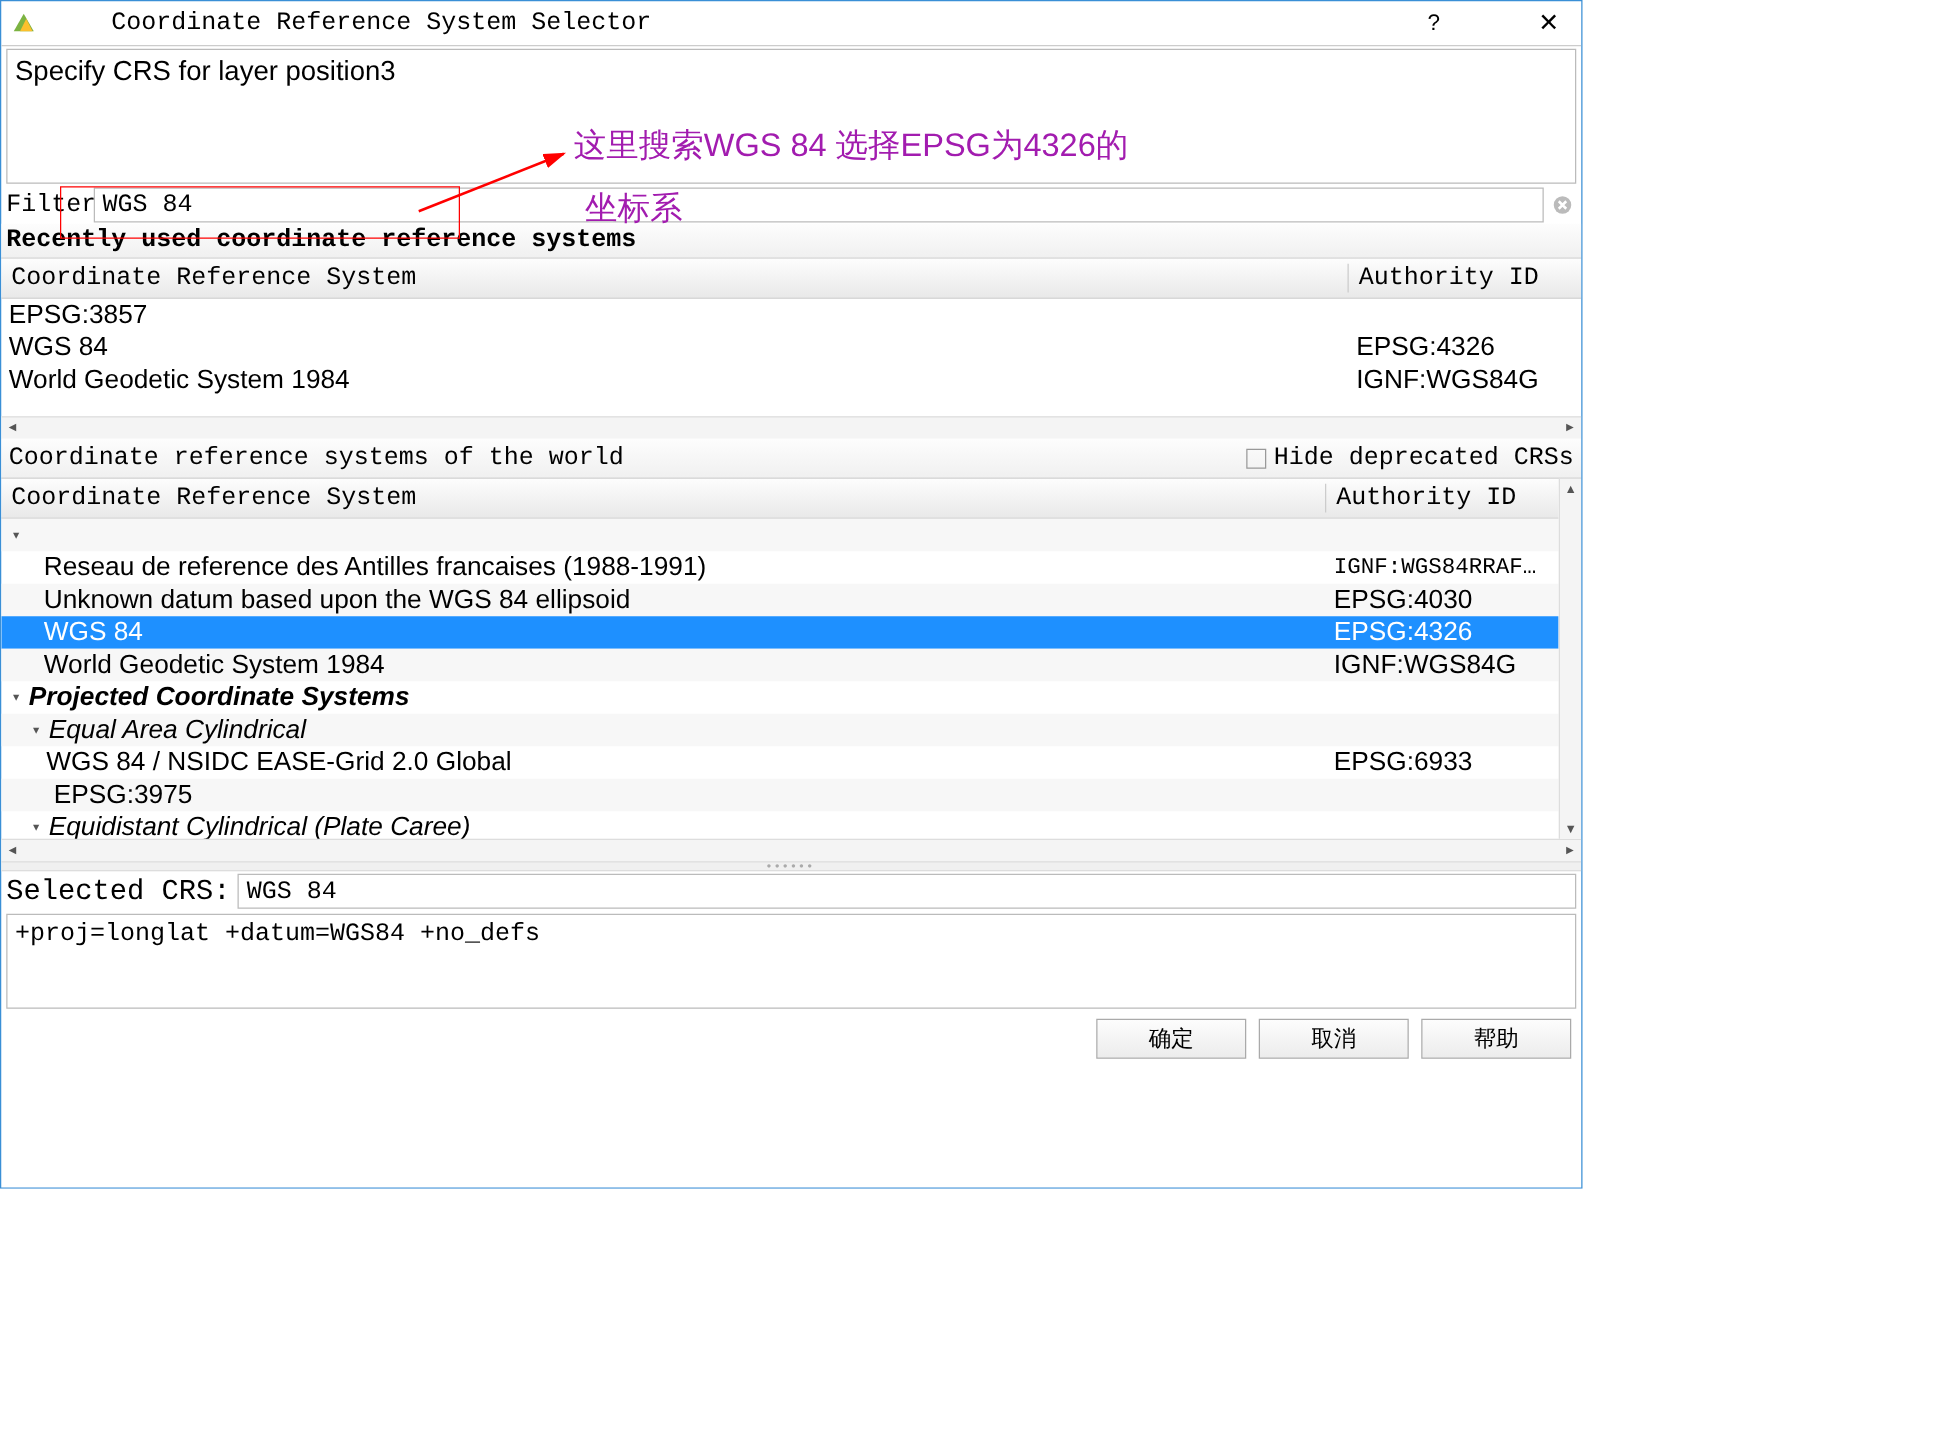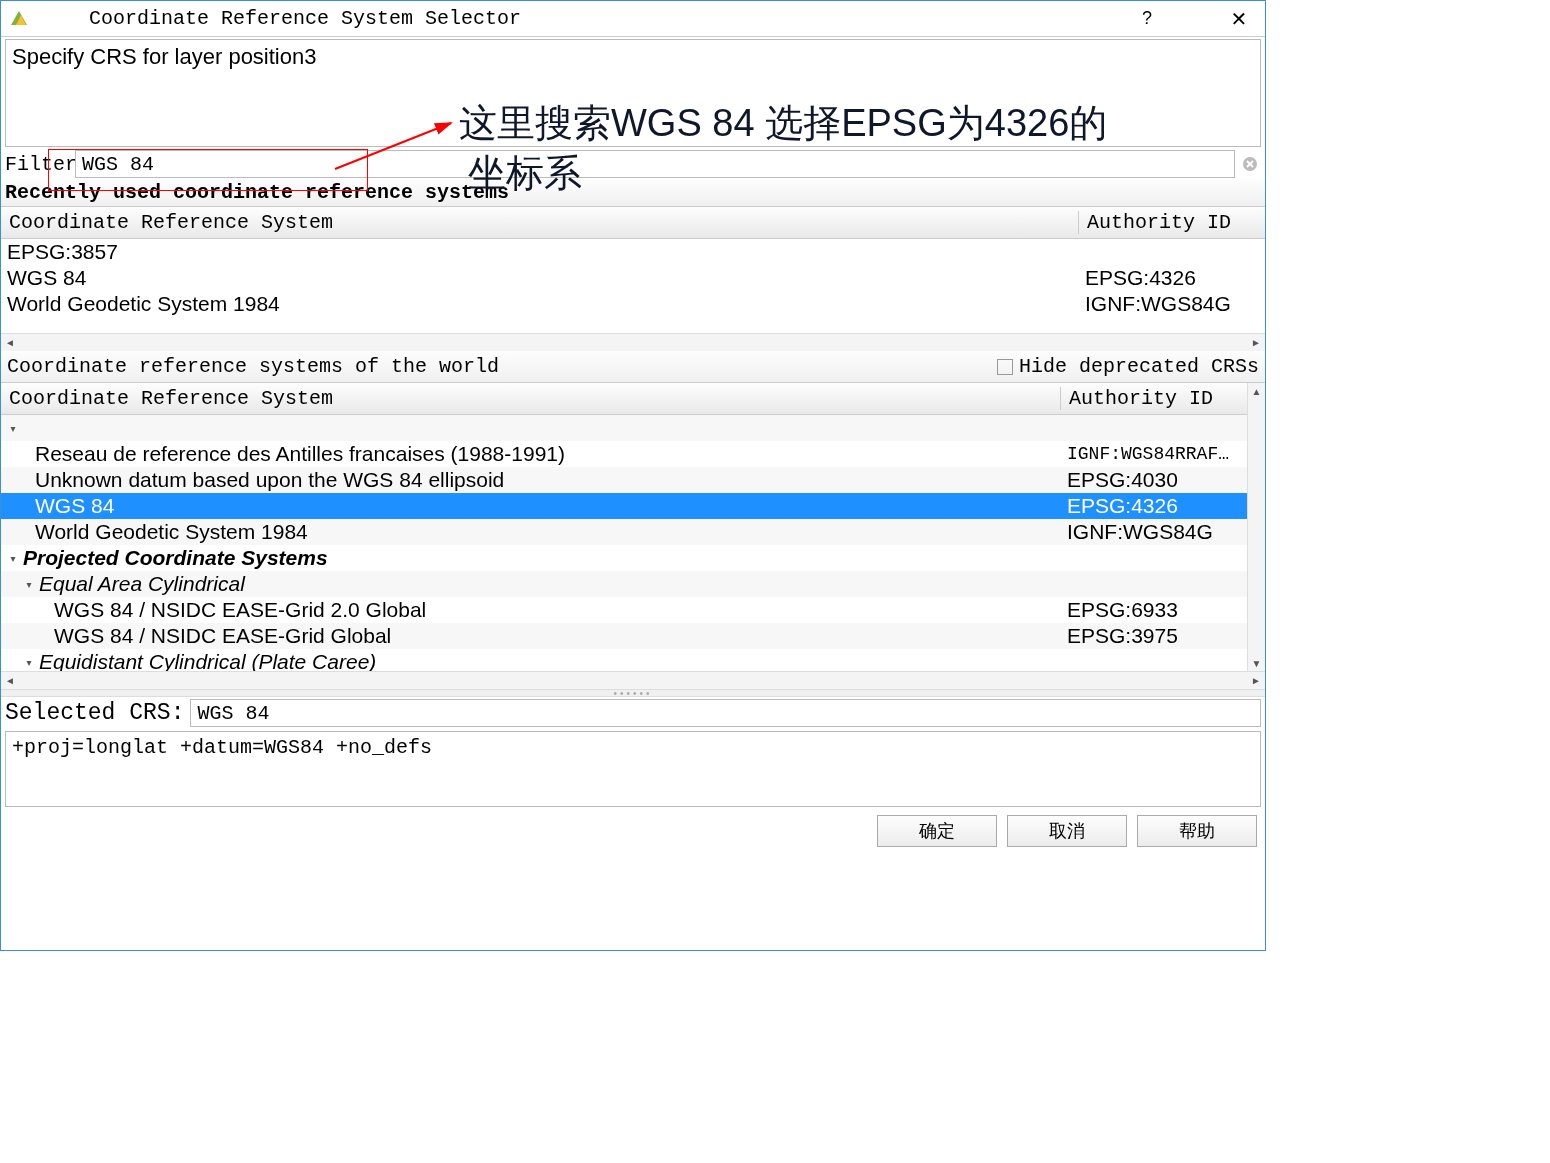--- a/index.html
+++ b/index.html
@@ -31,37 +31,37 @@
   .chk { width: 16px; height: 16px; border: 1px solid #999; margin-right: 6px; cursor: pointer; }
   .world-hide { font-family: Consolas, "Courier New", monospace; font-size: 20px; }
   .tree { border-top: 1px solid #ccc; display: flex; }
   .tree-body { flex: 1; font-size: 21px; height: 288px; overflow: hidden; }
   .tree-vscroll { width: 18px; background: #f4f4f4; border-left: 1px solid #ddd; display: flex; flex-direction: column; align-items: center; justify-content: space-between; }
   .tree-row { display: flex; align-items: center; height: 26px; }
   .group-label { font-weight: bold; font-style: italic; }
   .sub-label { font-style: italic; }
   .indent0 { padding-left: 6px; }
   .indent1 { padding-left: 34px; }
-  .indent2 { padding-left: 53px; }
+  .indent2 { padding-left: 36px; }
   .expander { width: 12px; height: 12px; display: inline-flex; align-items: center; justify-content: center; font-size: 10px; color: #555; margin-right: 4px; cursor: pointer; }
   .tree-row .t1 { flex: 1; white-space: nowrap; overflow: hidden; text-overflow: ellipsis; }
   .tree-row .t2 { width: 186px; padding: 0 6px; }
   .selected { background: #1e90ff; color: #fff; }
   .stripe { background: #f7f7f7; }
   .mono2 { font-family: Consolas, "Courier New", monospace; font-size: 18px; }
   .resize-grip { height: 8px; background: #f0f0f0; border-top: 1px solid #ddd; border-bottom: 1px solid #ddd; display:flex; align-items:center; justify-content:center; cursor: row-resize; }
   .grip-dots { color:#aaa; font-size:10px; letter-spacing:3px; }
   .selected-crs-row { display: flex; align-items: center; padding: 2px 4px 2px 4px; }
   .selcrs-label { font-family: Consolas, "Courier New", monospace; font-size: 23px; margin-right: 6px; }
   .selcrs-val { flex: 1; border: 1px solid #bbb; height: 28px; font-family: Consolas, "Courier New", monospace; font-size: 20px; padding: 0 6px; display: flex; align-items: center; background: #fff; }
   .proj-box { border: 1px solid #bbb; margin: 2px 4px; height: 76px; padding: 4px 6px; font-family: Consolas, "Courier New", monospace; font-size: 20px; }
   .button-row { display: flex; justify-content: flex-end; gap: 10px; padding: 6px 8px 0 8px; }
   .dlg-btn { min-width: 120px; height: 32px; border: 1px solid #aaa; background: linear-gradient(#fdfdfd,#ececec); display: inline-flex; align-items: center; justify-content: center; font-size: 18px; cursor: pointer; }
   .annot-box { position: absolute; border: 1px solid red; pointer-events: none; }
-  .annot-text { position: absolute; color: #0f172a; font-size: 38px; line-height: 1.2; pointer-events: none; font-family: "Microsoft YaHei", sans-serif; }
+  .annot-text { position: absolute; color: #a21caf; font-size: 26px; line-height: 1.2; pointer-events: none; font-family: "Microsoft YaHei", sans-serif; }
   svg.arrow { position: absolute; pointer-events: none; }
 </style>
 </head>
 <body>
 
 <div class="window">
 
   <div class="titlebar">
     <span class="app-icon">
       <svg width="24" height="24" viewBox="0 0 24 24">
@@ -157,21 +157,20 @@
       <div class="tree-row stripe indent1" style="padding-left:22px">
         <span class="expander">▾</span>
         <span class="t1 sub-label">Equal Area Cylindrical</span>
         <span class="t2"></span>
       </div>
       <div class="tree-row indent2">
         <span class="t1">WGS 84 / NSIDC EASE-Grid 2.0 Global</span>
         <span class="t2">EPSG:6933</span>
       </div>
       <div class="tree-row stripe indent2">
-        <span class="t1">WGS 84 / NSIDC EASE-Grid Global</span>
         <span class="t2">EPSG:3975</span>
       </div>
       <div class="tree-row indent1" style="padding-left:22px">
         <span class="expander">▾</span>
         <span class="t1 sub-label">Equidistant Cylindrical (Plate Caree)</span>
         <span class="t2"></span>
       </div>
 
     </div>
     <div class="tree-vscroll">

